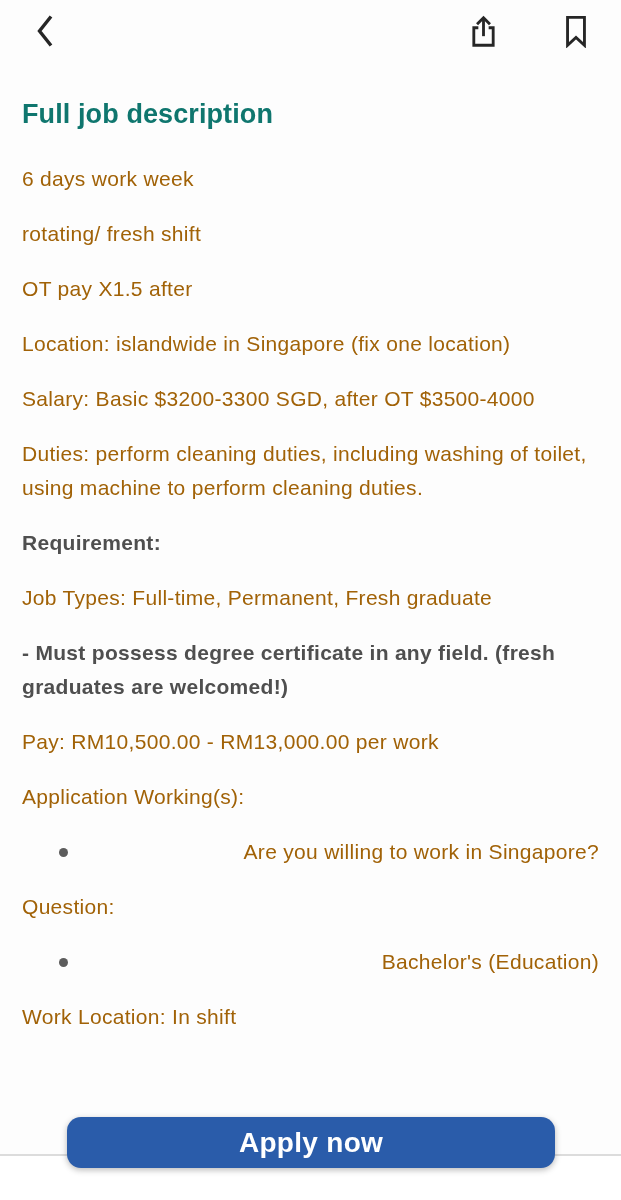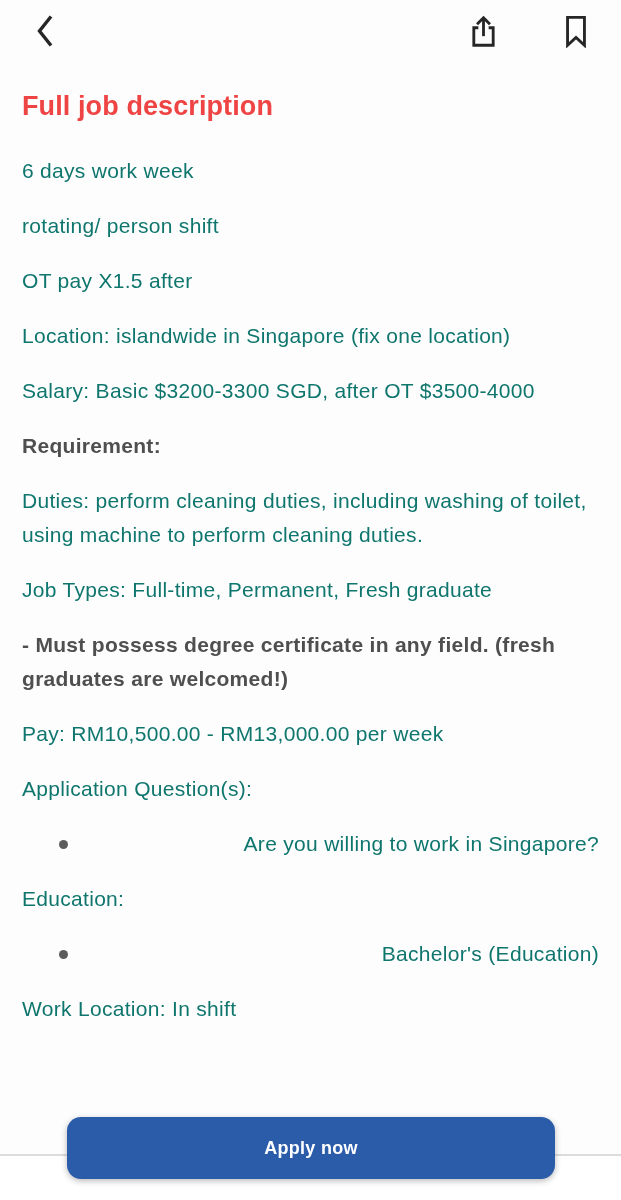--- a/index.html
+++ b/index.html
@@ -30,34 +30,34 @@
     cursor: pointer;
     line-height: 0;
   }
   .topbar-right { display: flex; gap: 64px; }
   .icon-btn svg { display: block; }
 
   
   .content { padding: 0 22px; }
 
   h1.page-title {
-    margin: 32px 0 30px 0;
+    margin: 40px 0 30px 0;
     font-size: 27px;
     line-height: 36px;
     font-weight: 700;
-    color: #ef4444;
+    color: #0f766e;
     letter-spacing: 0.1px;
   }
 
   .para {
     margin: 21px 0;
     font-size: 21px;
     line-height: 34px;
     letter-spacing: 0.3px;
-    color: #0f766e;
+    color: #a16207;
   }
   .para.bold-para {
     font-weight: 700;
     color: #4f4f4f;
   }
   .para.bullet {
     position: relative;
     padding-left: 65px;
     text-align: right;
   }
@@ -79,27 +79,27 @@
     top: 1154px;
     height: 46px;
     background: #ffffff;
     border-top: 2px solid #dcdcdc;
   }
   .apply-btn {
     position: absolute;
     left: 67px;
     top: 1117px;
     width: 488px;
-    height: 62px;
+    height: 51px;
     border: none;
     border-radius: 14px;
     background: #2a5caa;
     color: #ffffff;
     font-family: "Liberation Sans", sans-serif;
-    font-size: 18px;
+    font-size: 28px;
     font-weight: 700;
     letter-spacing: 0.3px;
     cursor: pointer;
     box-shadow: 0 2px 6px rgba(0,0,0,0.28);
   }
 </style>
 </head>
 <body>
 
 <div class="screen">
@@ -123,37 +123,37 @@
           <path d="M3.5 2.5 H16.5 V24 L10 18 L3.5 24 Z"></path>
         </svg>
       </button>
     </div>
   </header>
 
   <main class="content">
     <h1 class="page-title">Full job description</h1>
 
     <p class="para">6 days work week</p>
-    <p class="para">rotating/ person shift</p>
+    <p class="para">rotating/ fresh shift</p>
     <p class="para">OT pay X1.5 after</p>
     <p class="para">Location: islandwide in Singapore (fix one location)</p>
     <p class="para">Salary: Basic $3200-3300 SGD, after OT $3500-4000</p>
+    <p class="para">Duties: perform cleaning duties, including washing of toilet, using machine to perform cleaning duties.</p>
     <p class="para bold-para">Requirement:</p>
-    <p class="para">Duties: perform cleaning duties, including washing of toilet, using machine to perform cleaning duties.</p>
     <p class="para">Job Types: Full-time, Permanent, Fresh graduate</p>
     <p class="para bold-para">- Must possess degree certificate in any field. (fresh graduates are welcomed!)</p>
-    <p class="para">Pay: RM10,500.00 - RM13,000.00 per week</p>
-    <p class="para">Application Question(s):</p>
+    <p class="para">Pay: RM10,500.00 - RM13,000.00 per work</p>
+    <p class="para">Application Working(s):</p>
 
     <div class="para bullet">
       <span class="dot"></span>
       <span>Are you willing to work in Singapore?</span>
     </div>
 
-    <p class="para">Education:</p>
+    <p class="para">Question:</p>
 
     <div class="para bullet">
       <span class="dot"></span>
       <span>Bachelor's (Education)</span>
     </div>
 
     <p class="para">Work Location: In shift</p>
   </main>
 
   <div class="footer-bar"></div>

